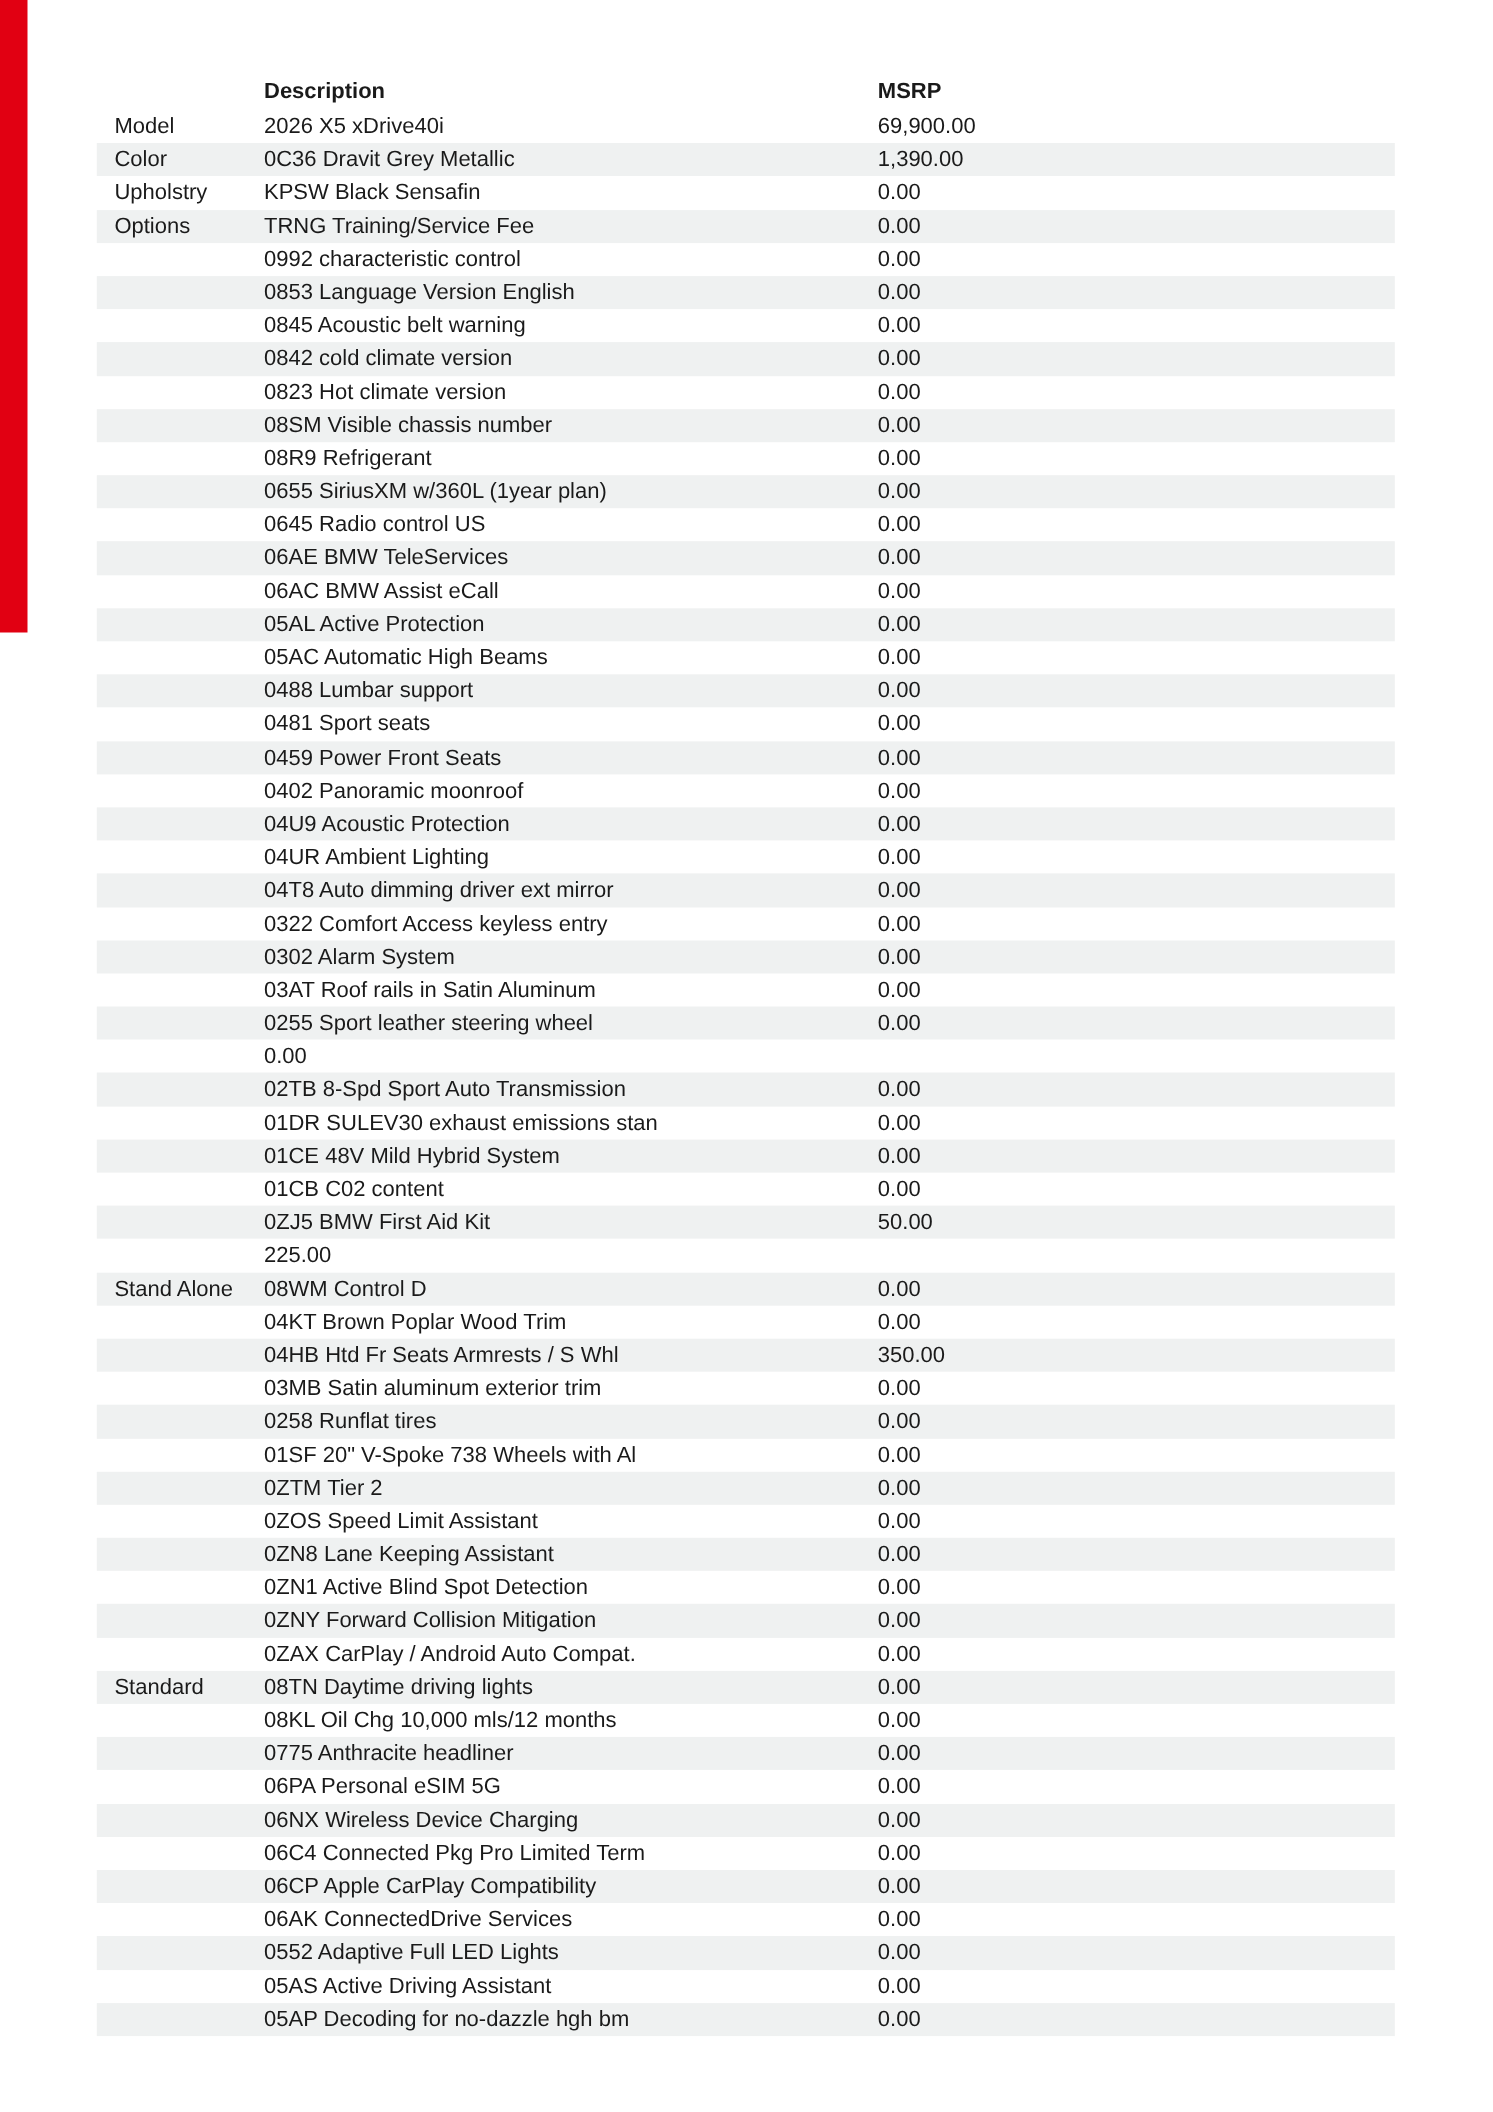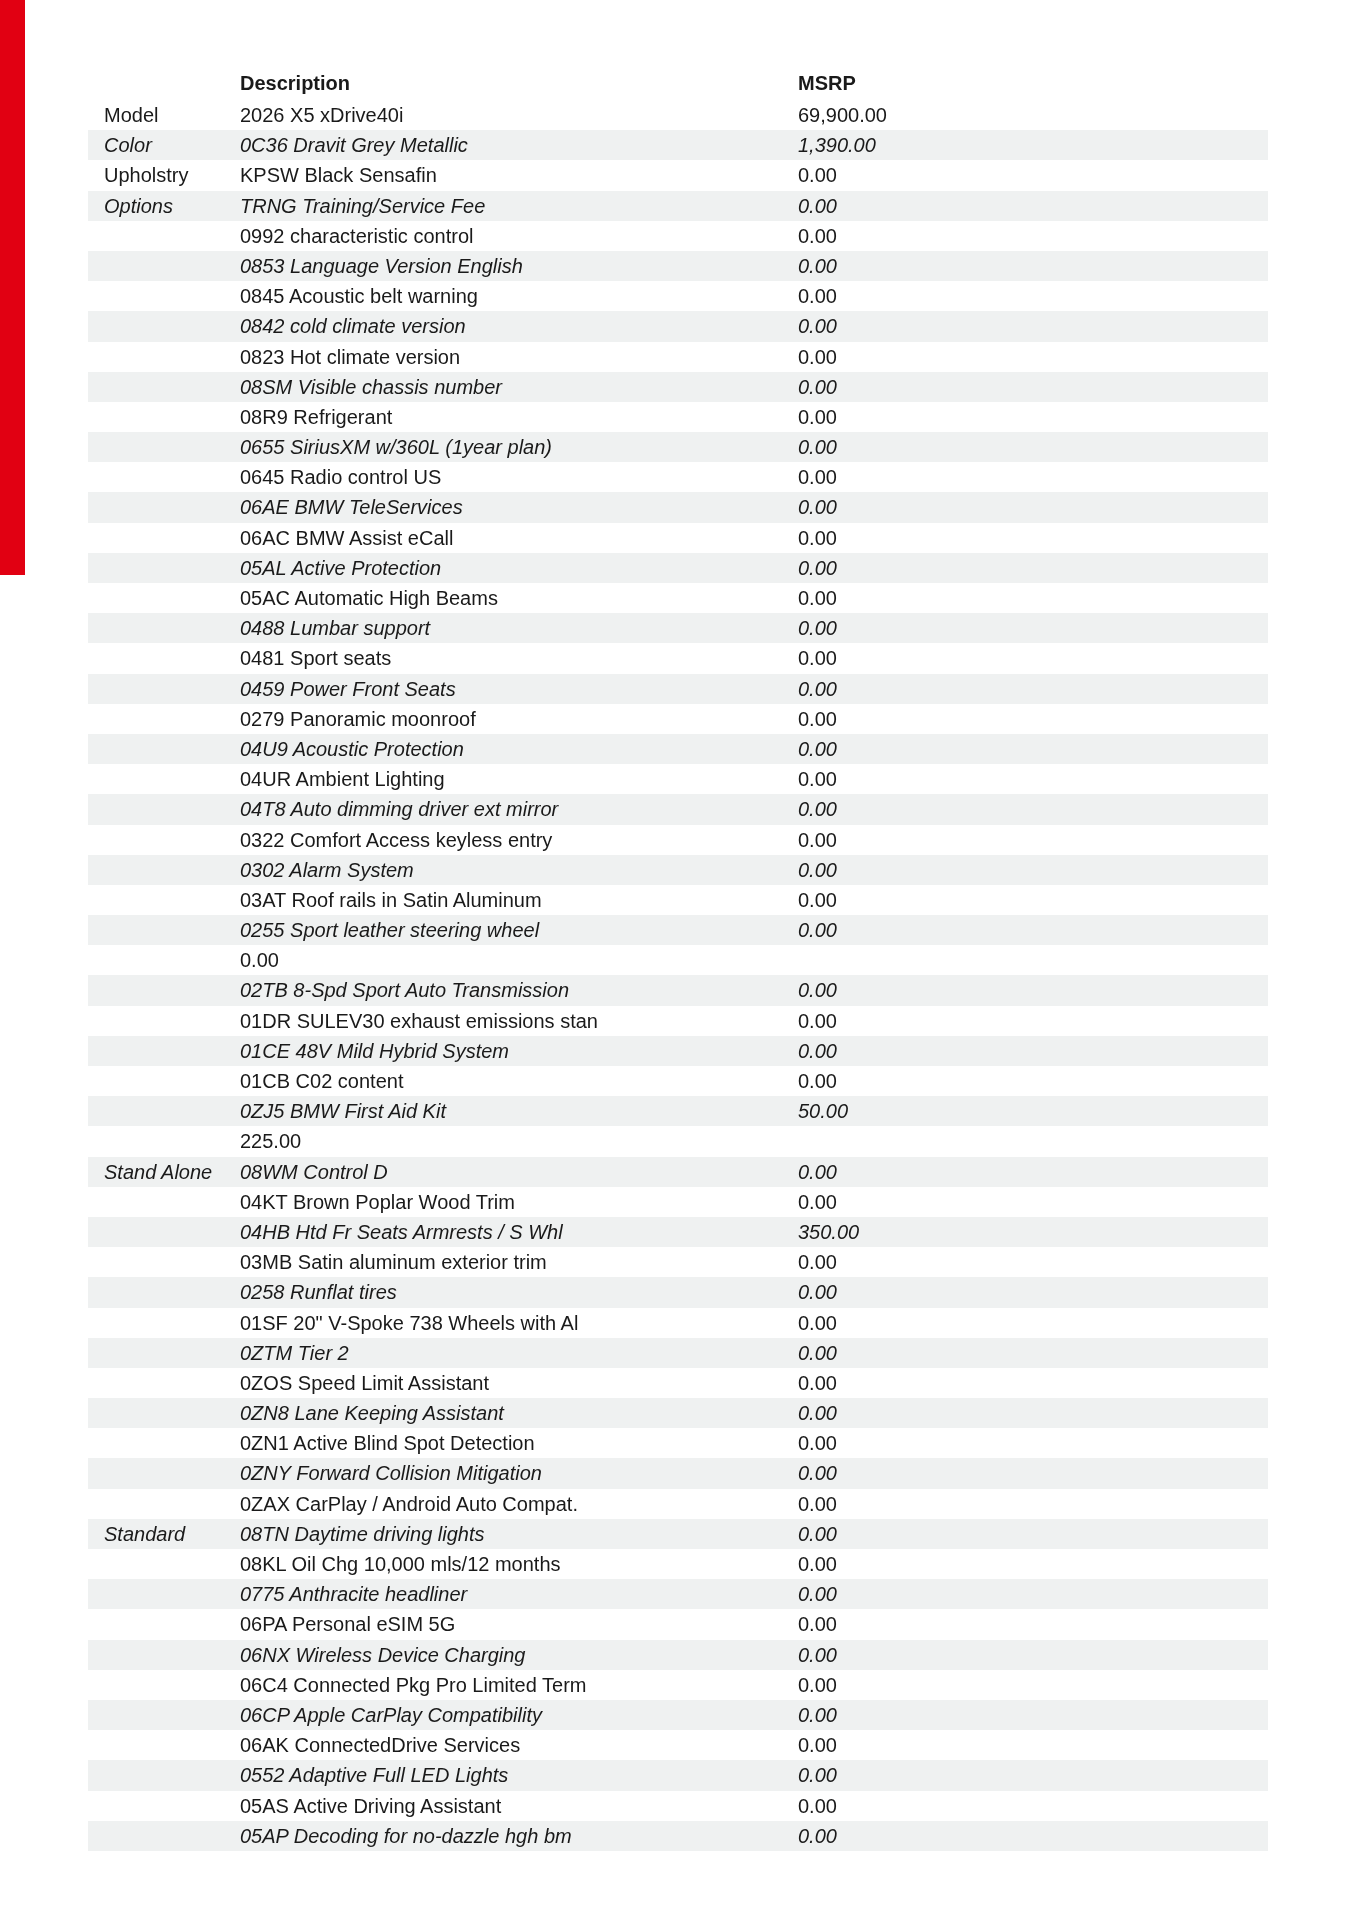--- a/index.html
+++ b/index.html
@@ -31,21 +31,20 @@
   .t-row {
     display: grid;
     grid-template-columns: 152px 558px 177px 1fr;
     height: 30.2px;
     line-height: 30.2px;
     font-size: 20px;
     white-space: nowrap;
   }
   .t-row.alt {
     background: #eff1f1;
-    font-style: italic;
   }
   .t-row.header-row {
     height: 33px;
     line-height: 33px;
     font-weight: bold;
     background: transparent;
   }
   .cell-label {
     padding-left: 16px;
     overflow: hidden;
@@ -186,21 +185,21 @@
     <div></div>
   </div>
       <div class="t-row alt">
     <div class="cell-label"></div>
     <div class="cell-desc">0459 Power Front Seats</div>
     <div class="cell-msrp">0.00</div>
     <div></div>
   </div>
       <div class="t-row">
     <div class="cell-label"></div>
-    <div class="cell-desc">0279 Panoramic moonroof</div>
+    <div class="cell-desc">0402 Panoramic moonroof</div>
     <div class="cell-msrp">0.00</div>
     <div></div>
   </div>
       <div class="t-row alt">
     <div class="cell-label"></div>
     <div class="cell-desc">04U9 Acoustic Protection</div>
     <div class="cell-msrp">0.00</div>
     <div></div>
   </div>
       <div class="t-row">

